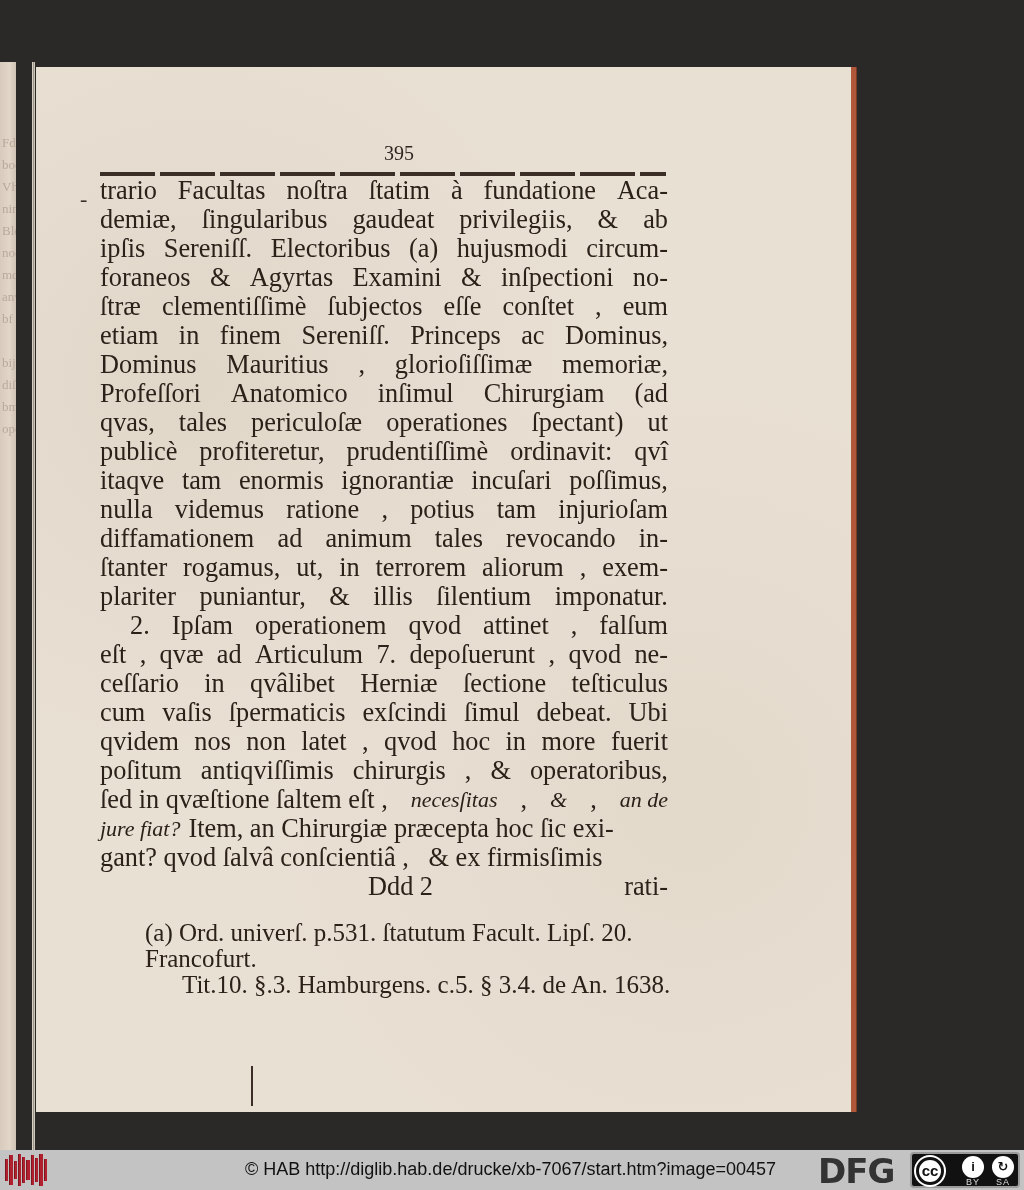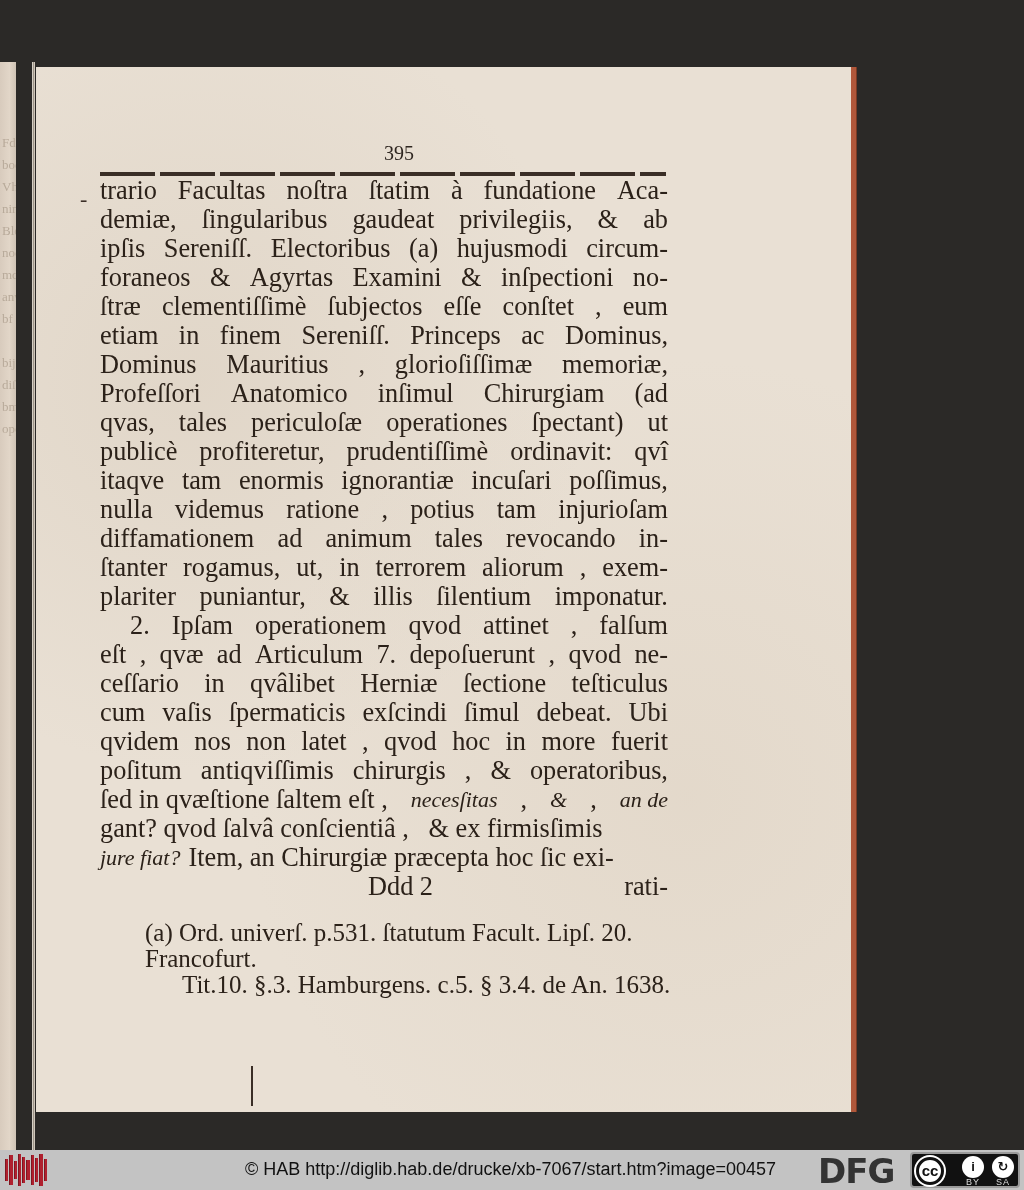--- a/index.html
+++ b/index.html
@@ -285,25 +285,25 @@
         <span>operatoribus,</span>
       </div>
       <div class="line">
         <span>ſed in qvæſtione ſaltem eſt ,</span>
         <span class="italic">necesſitas</span>
         <span>,</span>
         <span class="italic">&amp;</span>
         <span>,</span>
         <span class="italic">an de</span>
       </div>
-      <div class="line last" style="white-space: pre;">gant? qvod ſalvâ conſcientiâ ,   &amp; ex firmisſimis</div>
       <div class="line" style="justify-content: flex-start;">
         <span class="italic">jure fiat?</span>
         <span style="margin-left: 8px;">Item, an Chirurgiæ præcepta hoc ſic exi-</span>
       </div>
+      <div class="line last" style="white-space: pre;">gant? qvod ſalvâ conſcientiâ ,   &amp; ex firmisſimis</div>
       <div class="line catch">
         <span>Ddd 2</span>
         <span>rati-</span>
       </div>
     </div>
 
   <div class="footnotes">
     <div>(a) Ord. univerſ. p.531. ſtatutum Facult. Lipſ. 20. Francofurt.</div>
     <div class="fn2">Tit.10. §.3. Hamburgens. c.5. § 3.4. de An. 1638.</div>
   </div>

